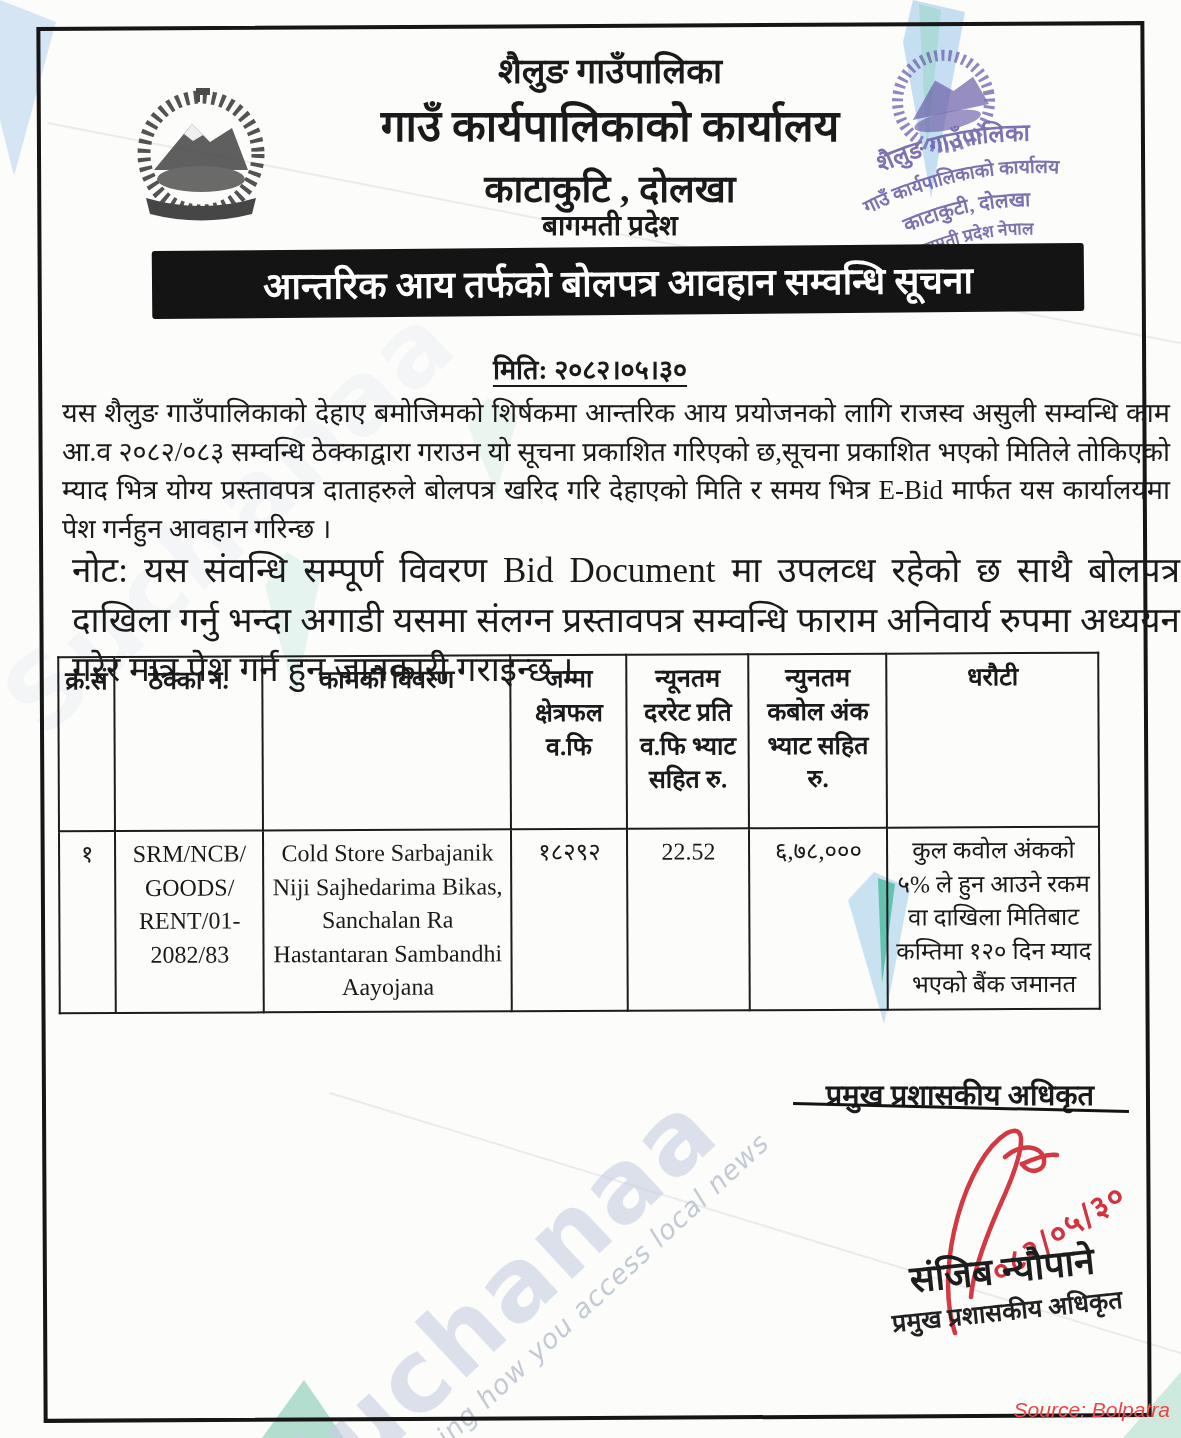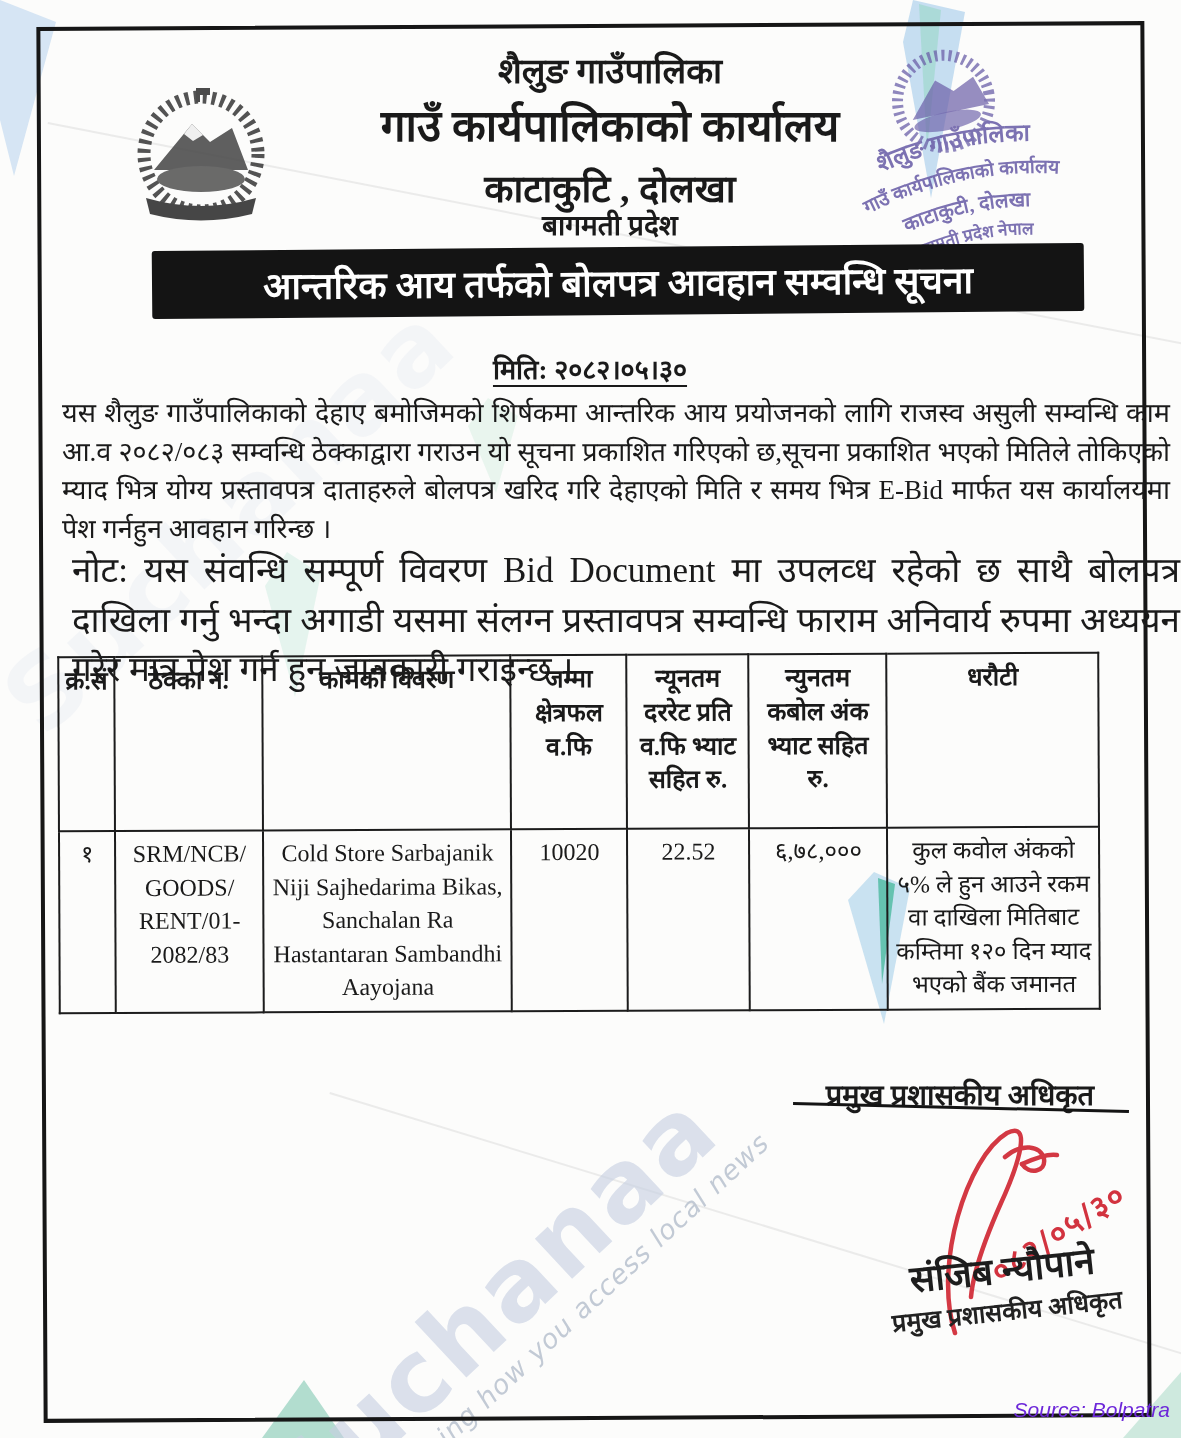--- a/index.html
+++ b/index.html
@@ -99,21 +99,21 @@
     transform:rotate(-6deg);
   }
   .stamp-desig{
     left:862px;top:1293px;width:290px;text-align:center;
     font-size:25px;font-weight:bold;color:#222;
     transform:rotate(-6deg);
   }
   .source-credit{
     left:960px;top:1398px;width:210px;text-align:right;
     font-family:"Liberation Sans","DejaVu Sans",sans-serif;
-    font-style:italic;font-size:21px;color:#6d28d9;
+    font-style:italic;font-size:21px;color:#ef4444;
   }
   .stamp-svg{opacity:.88;}
 </style>
 </head>
 <body>
 
 <div class="abs wm-brand faint" style="left:60px;top:640px;">Suchanaa</div>
 
 <div class="abs crease" style="left:48px;top:122px;width:1240px;transform:rotate(11deg);"></div>
 <div class="abs crease" style="left:330px;top:1092px;width:950px;transform:rotate(17deg);"></div>
@@ -220,21 +220,21 @@
     <th>न्युनतम कबोल अंक भ्याट सहित रु.</th>
     <th>धरौटी</th>
   </tr>
   <tr>
     <td>१</td>
     <td class="cell-contract">SRM/NCB/
 GOODS/
 RENT/01-
 2082/83</td>
     <td class="cell-work">Cold Store Sarbajanik Niji Sajhedarima Bikas, Sanchalan Ra Hastantaran Sambandhi Aayojana</td>
-    <td class="cell-num">10020</td>
+    <td class="cell-num">१८२९२</td>
     <td class="cell-num">22.52</td>
     <td class="cell-bid">६,७८,०००</td>
     <td class="cell-deposit">कुल कवोल अंकको ५% ले हुन आउने रकम वा दाखिला मितिबाट कम्तिमा १२० दिन म्याद भएको बैंक जमानत</td>
   </tr>
 </tbody>
   </table>
 
 <div class="abs cao-label">प्रमुख प्रशासकीय अधिकृत</div>
 <div class="abs warp-line"></div>
 

